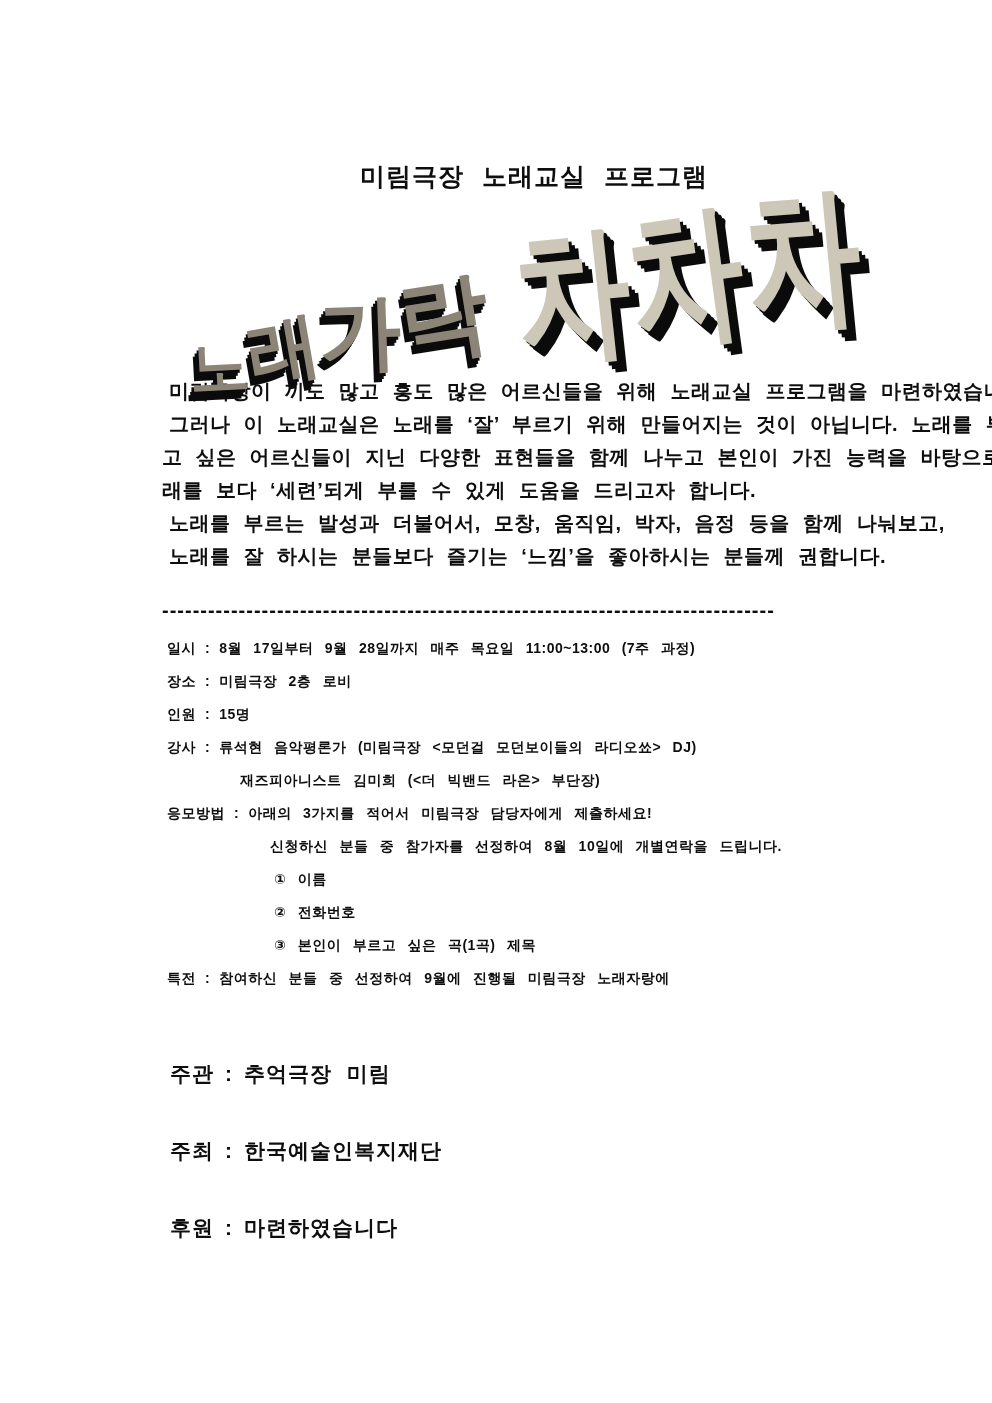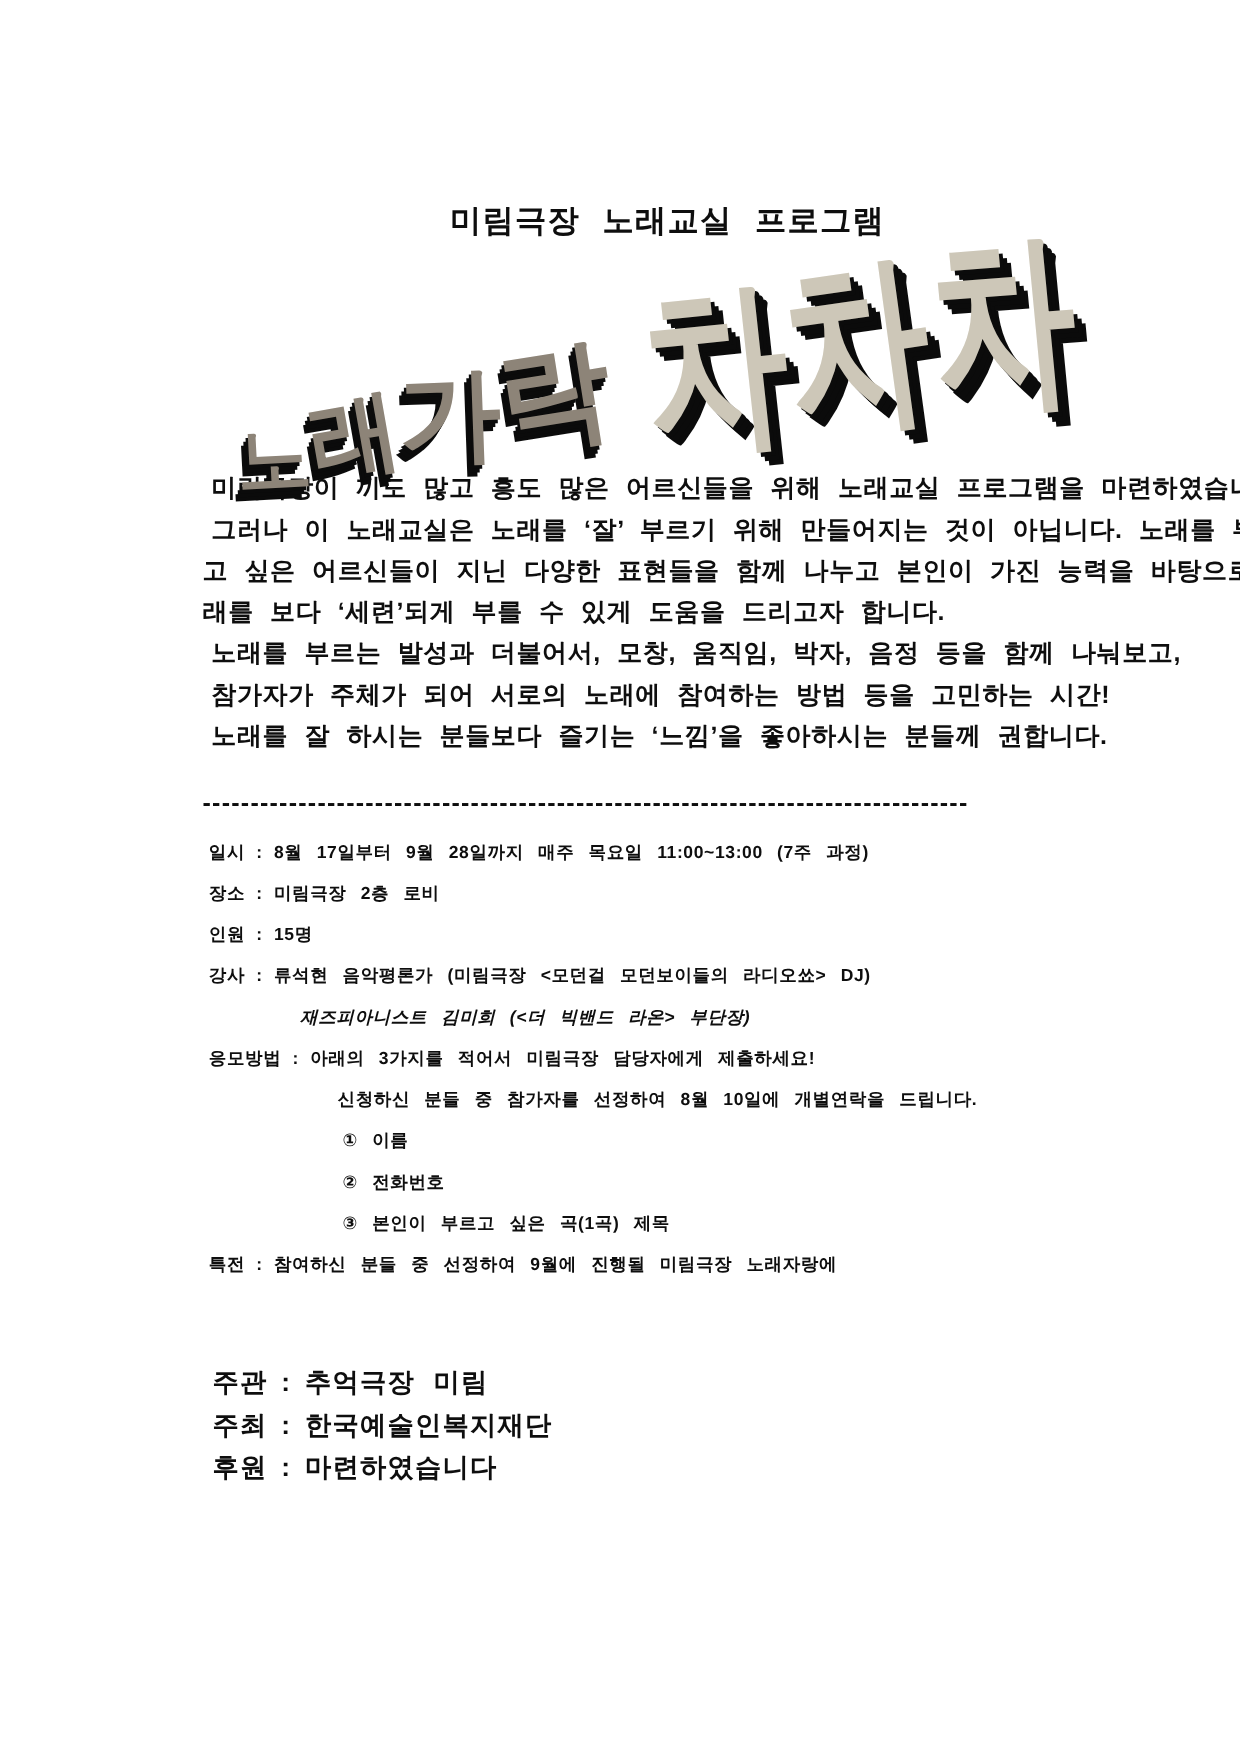--- a/index.html
+++ b/index.html
@@ -58,31 +58,32 @@
 
   
   .details{margin:0 138px 0 138px;}
   .drow{
     font-size:14px;font-weight:bold;line-height:33px;
     letter-spacing:0.5px;word-spacing:7px;white-space:nowrap;
     padding-left:5px;
   }
   .dsep{margin:0 9px;}
   .dsep:empty{margin:0;}
-  .drow.cont-a{padding-left:78px;font-style:italic;}
+  .drow.cont-a{padding-left:78px;}
   .drow.cont-b{padding-left:108px;}
   .drow.cont-num{padding-left:112px;}
   .drow.cont-d{padding-left:46px;}
 
   
   .credits{margin:62px 138px 0 138px;}
   .crow{
     font-size:21px;font-weight:bold;line-height:34px;
     letter-spacing:1px;word-spacing:8px;white-space:nowrap;
     padding-left:8px;
+    margin-top:43px;
   }
   .csep{margin:0 11px;}
 </style>
 </head>
 <body>
 
 <div class="page">
 
   <div class="subtitle">미림극장 노래교실 프로그램</div>
 
@@ -100,21 +101,20 @@
         <span class="ch ch2">차</span>
       </span>
   </div>
 
   <div class="intro">
     <div class="iline ind">미림극장이 끼도 많고 흥도 많은 어르신들을 위해 노래교실 프로그램을 마련하였습니다.</div>
     <div class="iline ind">그러나 이 노래교실은 노래를 ‘잘’ 부르기 위해 만들어지는 것이 아닙니다. 노래를 부르</div>
     <div class="iline">고 싶은 어르신들이 지닌 다양한 표현들을 함께 나누고 본인이 가진 능력을 바탕으로 노</div>
     <div class="iline">래를 보다 ‘세련’되게 부를 수 있게 도움을 드리고자 합니다.</div>
     <div class="iline ind">노래를 부르는 발성과 더불어서, 모창, 움직임, 박자, 음정 등을 함께 나눠보고,</div>
-    <div class="iline ind">참가자가 주체가 되어 서로의 노래에 참여하는 방법 등을 고민하는 시간!</div>
     <div class="iline ind">노래를 잘 하시는 분들보다 즐기는 ‘느낌’을 좋아하시는 분들께 권합니다.</div>
   </div>
 
   <div class="divider">--------------------------------------------------------------------------------</div>
 
   <div class="details">
     <div class="drow">
       <span class="dlabel">일시</span><span class="dsep">:</span><span class="dval">8월 17일부터 9월 28일까지 매주 목요일 11:00~13:00 (7주 과정)</span>
     </div>
     <div class="drow">

